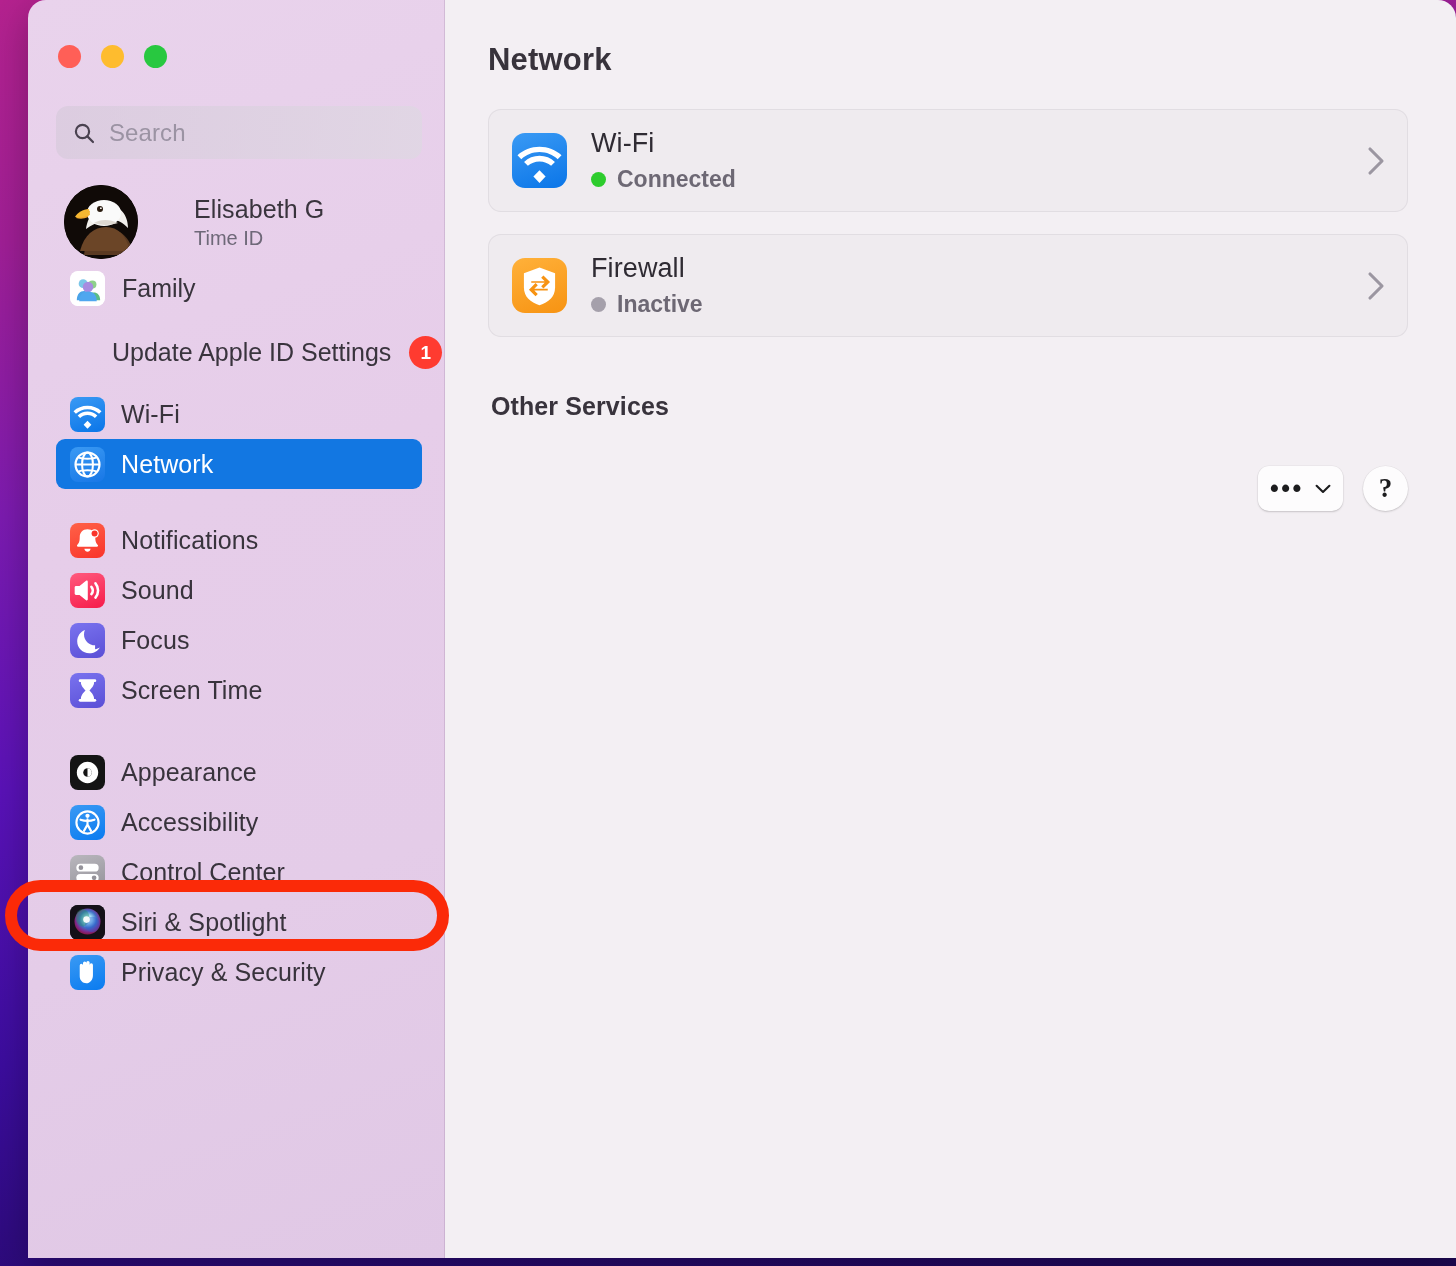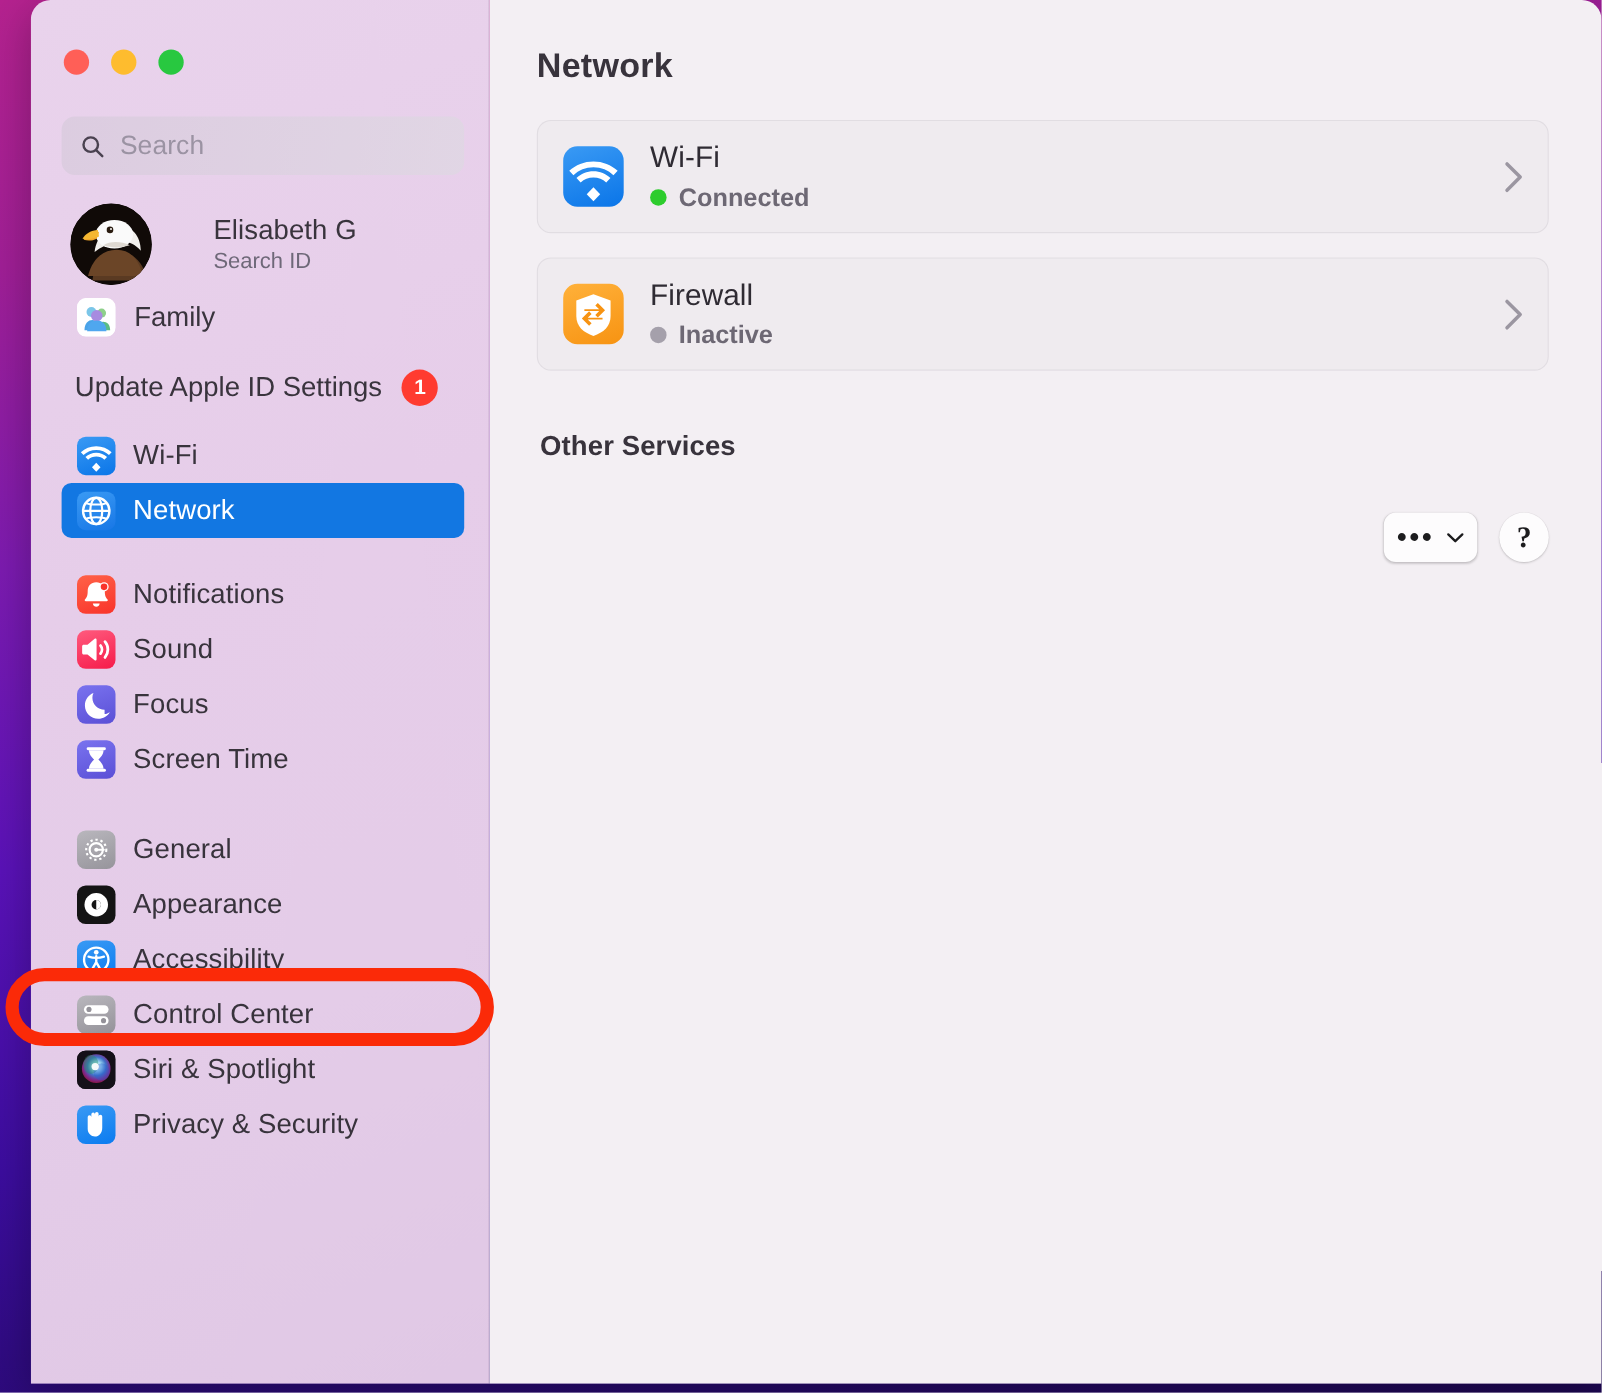--- a/index.html
+++ b/index.html
@@ -93,21 +93,21 @@
     display: flex; align-items: center; gap: 17px;
     margin: 12px 0 0 42px;
   }
   #family-label { font-size: 25px; color: #39343d; }
 
   #update-row {
     display: flex; align-items: center;
     margin: 30px 0 0 40px;
     gap: 18px;
   }
-  #update-label { font-size: 25px; color: #39343d; }
+  #update-label { font-size: 25px; color: #39343d; margin-left: 44px; }
   #update-badge {
     width: 33px; height: 33px; border-radius: 50%;
     background: #ff3b30; color: #fff;
     font-size: 19px; font-weight: bold;
     display: flex; align-items: center; justify-content: center;
     line-height: 1;
   }
 
   
   .nav-group { margin-top: 20px; padding: 0 22px 0 28px; }
@@ -260,21 +260,21 @@
           <ellipse cx="40" cy="28" rx="17" ry="13" fill="#fafafa"></ellipse>
           <path d="M26 26 C20 26 14 30 12 33 C16 34 20 34 24 32 Z" fill="#f0a52a"></path>
           <path d="M25 24 C19 24 13 28 11 32 C15 33 21 32 26 30 Z" fill="#f5b731"></path>
           <circle cx="36" cy="24" r="3" fill="#2a1c10"></circle>
           <circle cx="36.9" cy="23.2" r=".9" fill="#fff"></circle>
           <path d="M30 38 C36 34 46 34 54 38 C48 40 38 41 30 38 Z" fill="#ded9d2"></path>
         </svg>
       </div>
       <div class="acct-names">
         <span id="account-name">Elisabeth G</span>
-        <span id="account-sub">Search ID</span>
+        <span id="account-sub">Time ID</span>
       </div>
     </div>
 
     <div id="family-row">
       <span class="app-icon" style="background:#ffffff;">
         <svg viewBox="0 0 36 36" width="35" height="35">
           <rect width="36" height="36" rx="9" fill="#ffffff"></rect>
           <circle cx="13.5" cy="13" r="4.6" fill="#7bc6e8"></circle>
           <circle cx="23" cy="14" r="4.2" fill="#8ed08a"></circle>
           <path d="M7 30 C7 23.5 10.5 20.5 14.5 20.5 C18.5 20.5 22 23.5 22 30 Z" fill="#4aa3e8"></path>
@@ -352,33 +352,20 @@
             <rect x="9" y="6.5" width="18" height="2.8" rx="1.4" fill="#fff"></rect>
             <rect x="9" y="26.7" width="18" height="2.8" rx="1.4" fill="#fff"></rect>
             <path d="M11.2 9.3h13.6c0 4-2.8 6.5-4.8 8.7 2 2.2 4.8 4.7 4.8 8.7H11.2c0-4 2.8-6.5 4.8-8.7-2-2.2-4.8-4.7-4.8-8.7z" fill="#fff"></path>
           </svg>
         </span>
         <span class="nav-label">Screen Time</span>
       </div>
     </div>
 
     <div class="nav-group g3">
-      <div class="nav-item">
-        <span class="app-icon" style="background:linear-gradient(160deg,#b9b7bd,#96949b);">
-          <svg viewBox="0 0 36 36" width="35" height="35">
-            <g fill="none" stroke="#fff" stroke-width="2">
-              <circle cx="18" cy="18" r="9.4" stroke-dasharray="2.2 2.6"></circle>
-              <circle cx="18" cy="18" r="6.2"></circle>
-            </g>
-            <circle cx="18" cy="18" r="1.9" fill="#fff"></circle>
-            <line x1="18" y1="18" x2="25" y2="18" stroke="#fff" stroke-width="2" stroke-linecap="round"></line>
-          </svg>
-        </span>
-        <span class="nav-label">General</span>
-      </div>
       <div class="nav-item">
         <span class="app-icon" style="background:#141414;">
           <svg viewBox="0 0 36 36" width="35" height="35">
             <circle cx="18" cy="18" r="11" fill="#fff"></circle>
             <path d="M18 7a11 11 0 0 1 0 22 7.4 7.4 0 0 0 0-22z" fill="#141414"></path>
             <circle cx="18" cy="18" r="4.4" fill="#141414"></circle>
             <path d="M18 13.6a4.4 4.4 0 0 1 0 8.8z" fill="#fff"></path>
           </svg>
         </span>
         <span class="nav-label">Appearance</span>

